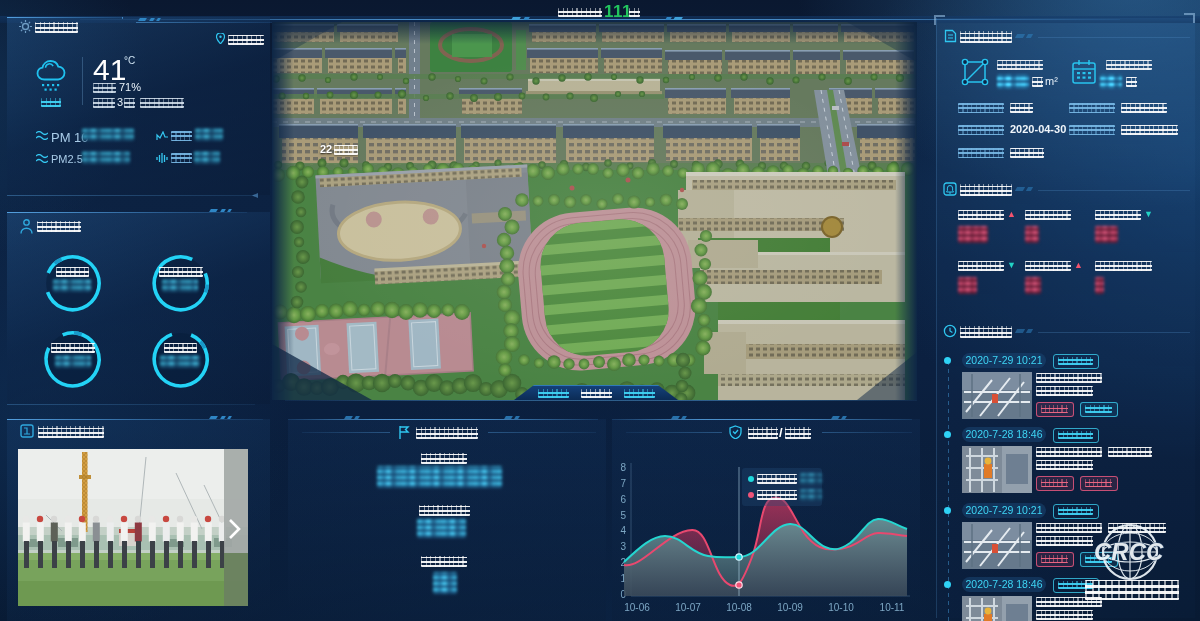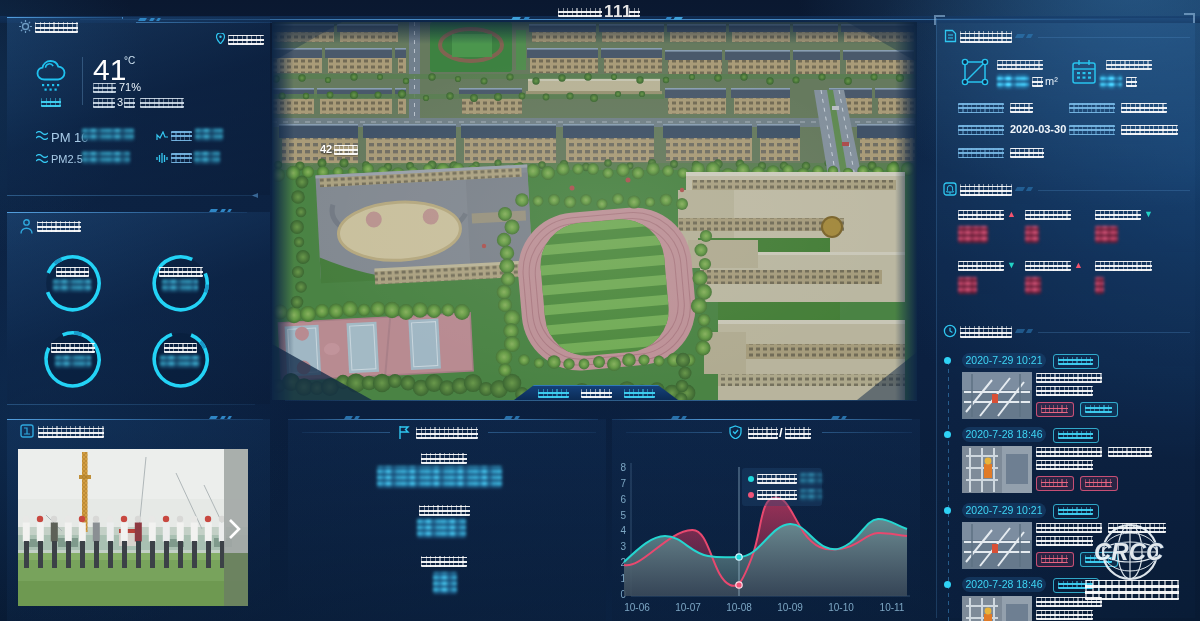--- a/index.html
+++ b/index.html
@@ -36,21 +36,21 @@
 <div id="bg"></div>
 
 <div class="abs" style="left:0;top:16px;width:1200px;height:7px;background:linear-gradient(180deg,rgba(20,60,110,.55),rgba(14,42,80,.65))"></div>
 <div class="tline" style="left:80px;top:19px;width:1040px;background:linear-gradient(90deg,rgba(60,130,195,.15),rgba(90,170,235,.75) 30%,rgba(90,170,235,.75) 70%,rgba(60,130,195,.15))"></div>
 <div class="dash" style="left:512px;top:17px;width:8px;height:3px;background:#3fa0d8"></div>
 <div class="dash" style="left:524px;top:17px;width:5px;height:3px;background:#2f86c5"></div>
 <div class="dash" style="left:666px;top:17px;width:5px;height:3px;background:#2f86c5"></div>
 <div class="dash" style="left:674px;top:17px;width:8px;height:3px;background:#3fa0d8"></div>
 
 <div class="hz fW" style="left:558px;top:8px;width:44px;height:9px"></div>
-<div class="txt" style="left:604px;top:2px;font-size:17px;font-weight:bold;color:#e5e5e5;letter-spacing:0.5px">111</div>
+<div class="txt" style="left:604px;top:2px;font-size:17px;font-weight:bold;color:#22c55e;letter-spacing:0.5px">111</div>
 <div class="hz fW" style="left:629px;top:8px;width:11px;height:9px"></div>
 
 <div class="panel" style="left:7px;top:17px;width:263px;height:178px;border-top:none"></div>
 <div class="tline" style="left:7px;top:17px;width:116px"></div>
 <div class="abs" style="left:122px;top:17px;width:15px;height:6px;background:linear-gradient(115deg,rgba(80,155,220,.8) 1px,transparent 1.5px)"></div>
 <div class="tline" style="left:136px;top:22px;width:147px;opacity:.6"></div>
 <div class="dash" style="left:139px;top:18px;width:7px;height:3px"></div>
 <div class="dash" style="left:150px;top:18px;width:4px;height:3px"></div>
 <div class="dash" style="left:157px;top:18px;width:3px;height:3px"></div>
 
@@ -902,21 +902,21 @@
 <radialGradient id="ctr">
       <stop offset="0" stop-color="rgba(255,250,230,.10)"></stop>
       <stop offset="1" stop-color="rgba(255,250,230,0)"></stop>
     </radialGradient>
 <ellipse cx="330" cy="200" rx="300" ry="170" fill="url(#ctr)"></ellipse>
 <rect width="645" height="378" fill="#16365e" opacity=".15"></rect>
 </svg>
 
 <div class="abs" style="left:285px;top:400px;width:632px;height:1px;background:linear-gradient(90deg,rgba(70,140,200,.1),rgba(80,155,215,.5) 30%,rgba(80,155,215,.5) 70%,rgba(70,140,200,.1))"></div>
 
-<div class="txt" style="left:320px;top:143px;font-size:11px;font-weight:bold;text-shadow:0 1px 2px rgba(0,0,0,.8)">42</div>
+<div class="txt" style="left:320px;top:143px;font-size:11px;font-weight:bold;text-shadow:0 1px 2px rgba(0,0,0,.8)">22</div>
 <div class="hz fW" style="left:334px;top:145px;width:24px;height:10px;box-shadow:0 1px 2px rgba(0,0,0,.4)"></div>
 
 <div class="abs" style="left:514px;top:385px;width:164px;height:15px;background:linear-gradient(180deg,#14407a,#0b2a52);clip-path:polygon(20px 0,144px 0,164px 15px,0 15px);border-top:1px solid #2f7ab8"></div>
 
 <div class="hz fC" style="left:538px;top:389px;width:31px;height:9px"></div>
 
 <div class="hz fW" style="left:581px;top:389px;width:31px;height:9px"></div>
 
 <div class="hz fC" style="left:624px;top:389px;width:31px;height:9px"></div>
 
@@ -1073,21 +1073,21 @@
 <div class="hz fW" style="left:1106px;top:60px;width:46px;height:10px;opacity:.95"></div>
 <div class="mos" style="left:1100px;top:74px;width:22px;height:15px;filter:blur(1.2px) brightness(1.35)"></div>
 <div class="hz fW" style="left:1126px;top:77px;width:11px;height:10px"></div>
 
 <div class="hz fL" style="left:958px;top:103px;width:46px;height:10px"></div>
 <div class="hz fW" style="left:1010px;top:103px;width:23px;height:10px"></div>
 <div class="hz fL" style="left:1069px;top:103px;width:46px;height:10px"></div>
 <div class="hz fW" style="left:1121px;top:103px;width:46px;height:10px"></div>
 
 <div class="hz fL" style="left:958px;top:125px;width:46px;height:10px"></div>
-<div class="txt" style="left:1010px;top:123px;font-size:11px;font-weight:bold;color:#f0f6fb">2020-03-30</div>
+<div class="txt" style="left:1010px;top:123px;font-size:11px;font-weight:bold;color:#f0f6fb">2020-04-30</div>
 <div class="hz fL" style="left:1069px;top:125px;width:46px;height:10px"></div>
 <div class="hz fW" style="left:1121px;top:125px;width:57px;height:10px"></div>
 
 <div class="hz fL" style="left:958px;top:148px;width:46px;height:10px"></div>
 <div class="hz fW" style="left:1010px;top:148px;width:34px;height:10px"></div>
 
 <svg class="abs" style="left:943px;top:182px" width="14" height="14" viewBox="0 0 14 14">
     <rect x="1" y="1" width="12" height="12" rx="2.5" fill="none" stroke="#2fc6f0" stroke-width="1.3"></rect>
     <path d="M7 3.5a2.6 2.6 0 0 1 2.6 2.6V8.6l.9 1.4H3.5l.9-1.4V6.1A2.6 2.6 0 0 1 7 3.5zM6 11h2" fill="none" stroke="#2fc6f0" stroke-width="1"></path>
   </svg>

